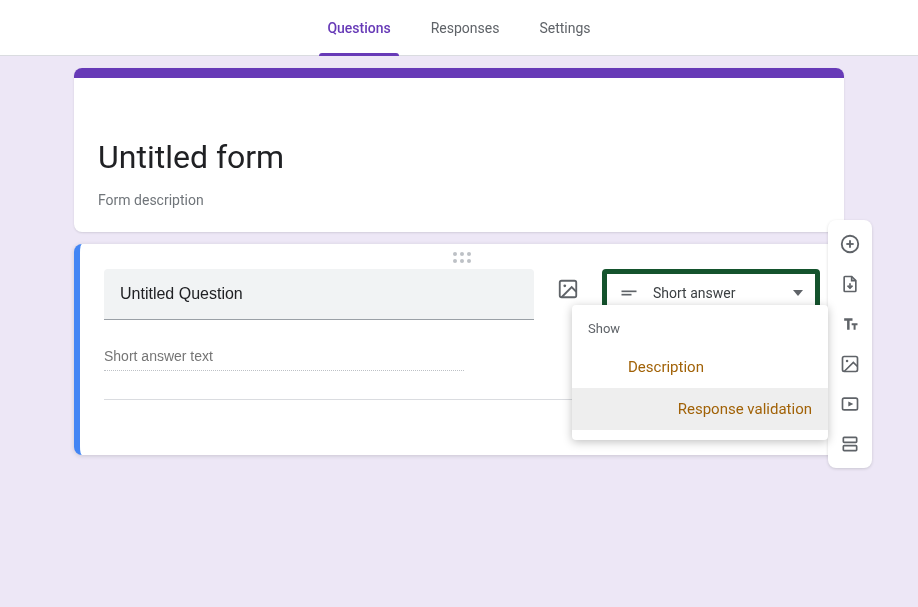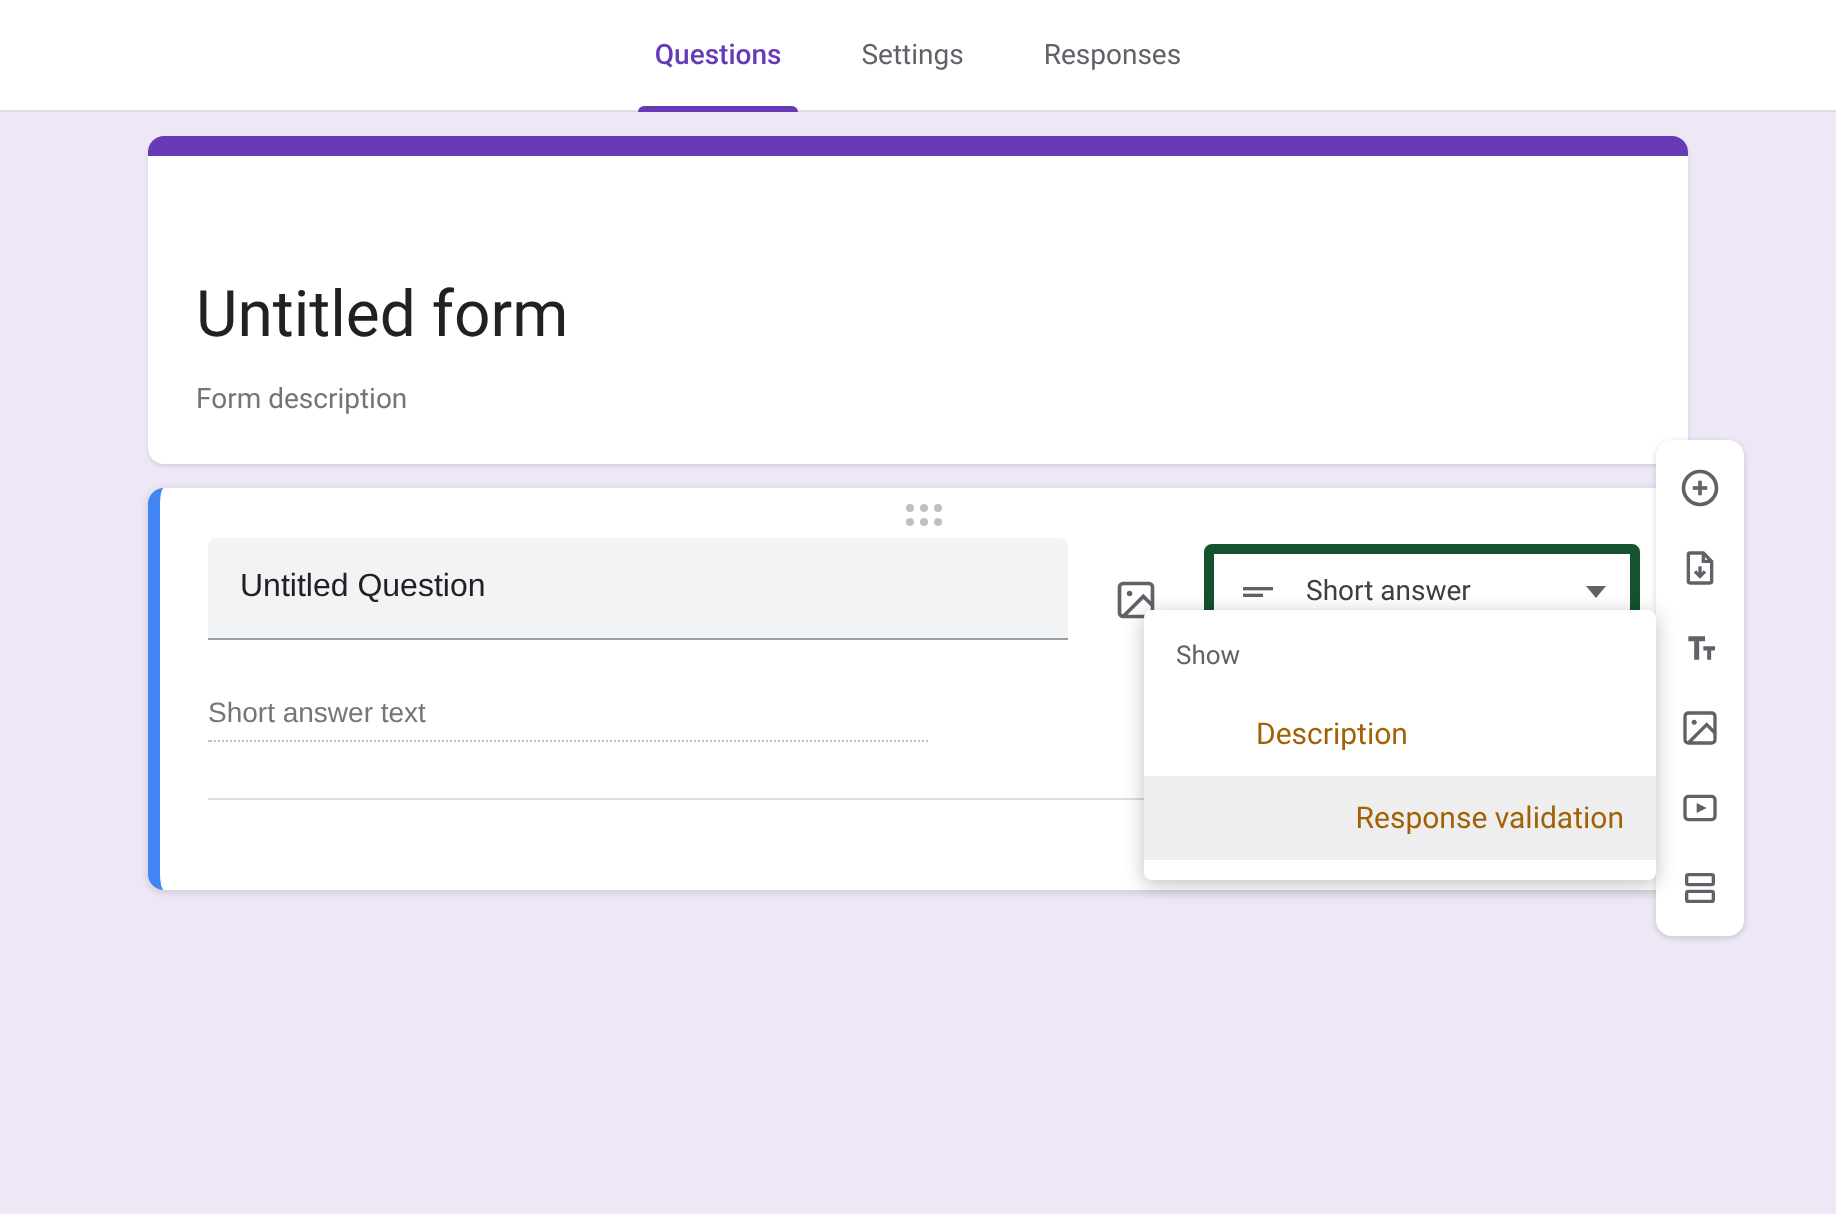--- a/index.html
+++ b/index.html
@@ -95,21 +95,21 @@
     display: grid;
     grid-template-columns: repeat(3, 4px);
     grid-template-rows: repeat(2, 4px);
     gap: 3px;
   }
   .drag-dots span {
     width: 4px; height: 4px; background: #bdc1c6; border-radius: 50%;
   }
   .question-row {
     display: flex;
-    align-items: flex-end;
+    align-items: flex-start;
     gap: 14px;
   }
   .question-input {
     flex: 0 0 430px;
     background: #f1f3f4;
     border: none;
     border-bottom: 1px solid #9aa0a6;
     padding: 16px 16px;
     font-size: 16px;
     color: #202124;
@@ -143,21 +143,21 @@
     width: 360px;
     border: none;
     border-bottom: 1px dotted #bdc1c6;
     padding: 6px 0;
     font-size: 14px;
     color: #70757a;
     background: transparent;
   }
   .question-footer {
     border-top: 1px solid #dadce0;
-    height: 46px;
+    height: 56px;
     display:flex;
     align-items:center;
     justify-content:flex-end;
     gap: 8px;
     position: relative;
   }
   .footer-icon {
     width:40px; height:40px; display:flex; align-items:center; justify-content:center;
     color:#5f6368; cursor:pointer; border-radius:50%;
   }
@@ -205,22 +205,22 @@
     width: 36px; height:36px; display:flex; align-items:center; justify-content:center;
     color:#5f6368; cursor:pointer; border-radius:50%;
   }
   svg { display:block; }
 </style>
 </head>
 <body>
 
 <div class="tabs">
   <div class="tab active">Questions</div>
+  <div class="tab">Responses</div>
   <div class="tab">Settings</div>
-  <div class="tab">Responses</div>
 </div>
 
 <div class="canvas">
 
   <div class="form-header">
     <div class="form-header-top"></div>
     <div class="form-header-body">
       <div class="form-title">Untitled form</div>
       <div class="form-desc">Form description</div>
     </div>

